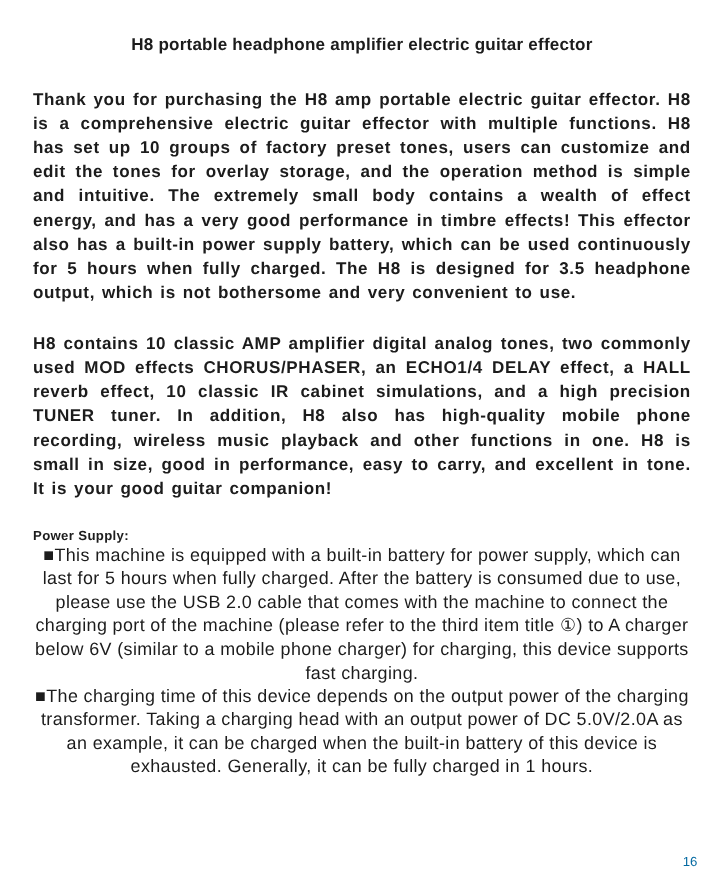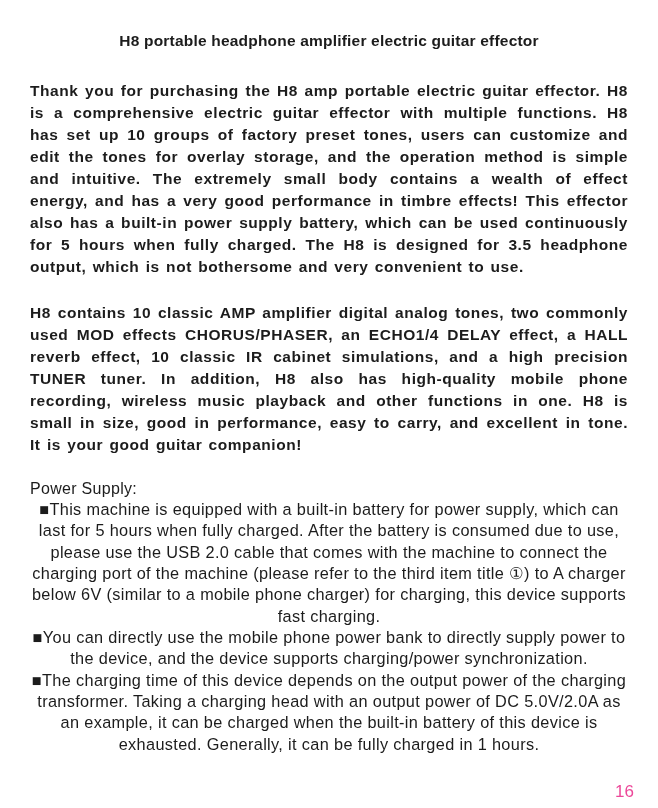--- a/index.html
+++ b/index.html
@@ -28,54 +28,53 @@
   .para {
     text-align: justify;
     font-size: 15.5px;
     line-height: 1.42;
     letter-spacing: 0.55px;
     word-spacing: 1.5px;
     margin: 0 0 24px 0;
     font-weight: bold;
   }
   .ps-heading {
-    font-weight: normal;
-    font-size: 16px;
+    font-weight: bold;
+    font-size: 12px;
     letter-spacing: 0.3px;
     margin: 0 0 1px 0;
   }
   .ps-item {
     font-size: 16.3px;
     line-height: 1.31;
     letter-spacing: 0.35px;
     margin: 0;
     text-align: center;
   }
   .page-number {
     position: absolute;
     right: 24px;
-    bottom: 6px;
-    font-size: 17px;
-    color: #ec4899;
+    bottom: 18px;
+    font-size: 12px;
+    color: #0369a1;
   }
 </style>
 </head>
 <body>
 
 <div class="page">
 
   <h1 class="doc-title">H8 portable headphone amplifier electric guitar effector</h1>
 
   <p class="para">Thank you for purchasing the H8 amp portable electric guitar effector. H8 is a comprehensive electric guitar effector with multiple functions. H8 has set up 10 groups of factory preset tones, users can customize and edit the tones for overlay storage, and the operation method is simple and intuitive. The extremely small body contains a wealth of effect energy, and has a very good performance in timbre effects! This effector also has a built-in power supply battery, which can be used continuously for 5 hours when fully charged. The H8 is designed for 3.5 headphone output, which is not bothersome and very convenient to use.</p>
 
   <p class="para">H8 contains 10 classic AMP amplifier digital analog tones, two commonly used MOD effects CHORUS/PHASER, an ECHO1/4 DELAY effect, a HALL reverb effect, 10 classic IR cabinet simulations, and a high precision TUNER tuner. In addition, H8 also has high-quality mobile phone recording, wireless music playback and other functions in one. H8 is small in size, good in performance, easy to carry, and excellent in tone. It is your good guitar companion!</p>
 
   <h2 class="ps-heading">Power Supply:</h2>
 
   <p class="ps-item">■This machine is equipped with a built-in battery for power supply, which can last for 5 hours when fully charged. After the battery is consumed due to use, please use the USB 2.0 cable that comes with the machine to connect the charging port of the machine (please refer to the third item title ①) to A charger below 6V (similar to a mobile phone charger) for charging, this device supports fast charging.</p>
 
-  <p class="ps-item">■You can directly use the mobile phone power bank to directly supply power to the device, and the device supports charging/power synchronization.</p>
 
   <p class="ps-item">■The charging time of this device depends on the output power of the charging transformer. Taking a charging head with an output power of DC 5.0V/2.0A as an example, it can be charged when the built-in battery of this device is exhausted. Generally, it can be fully charged in 1 hours.</p>
 
   <div class="page-number">16</div>
 
 </div>
 
 </body></html>

